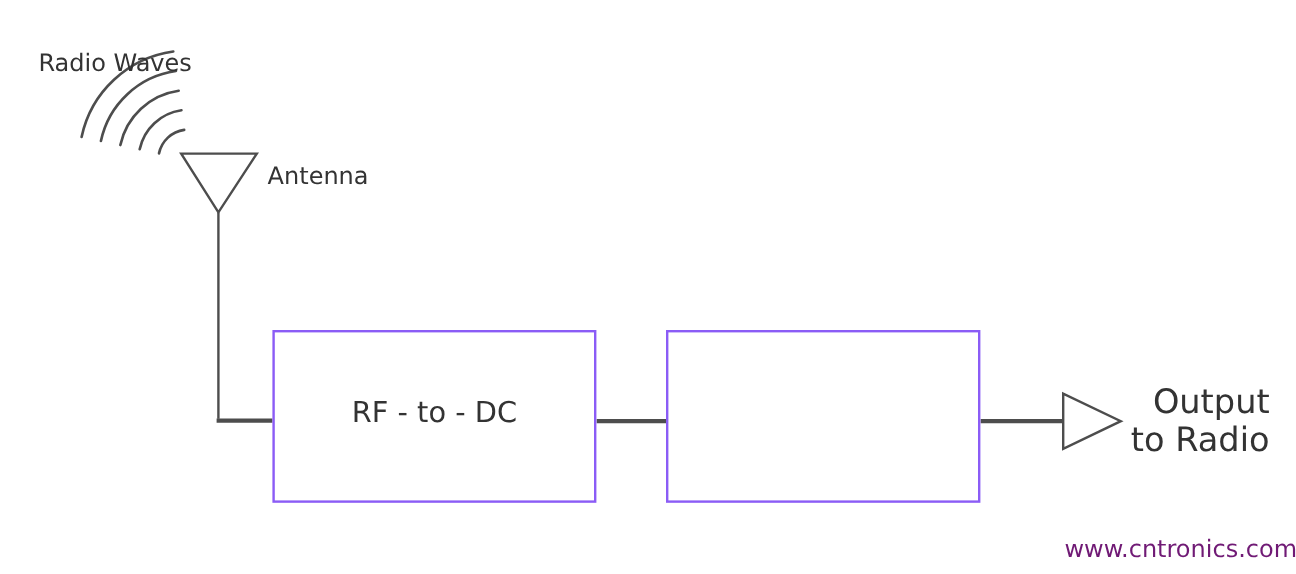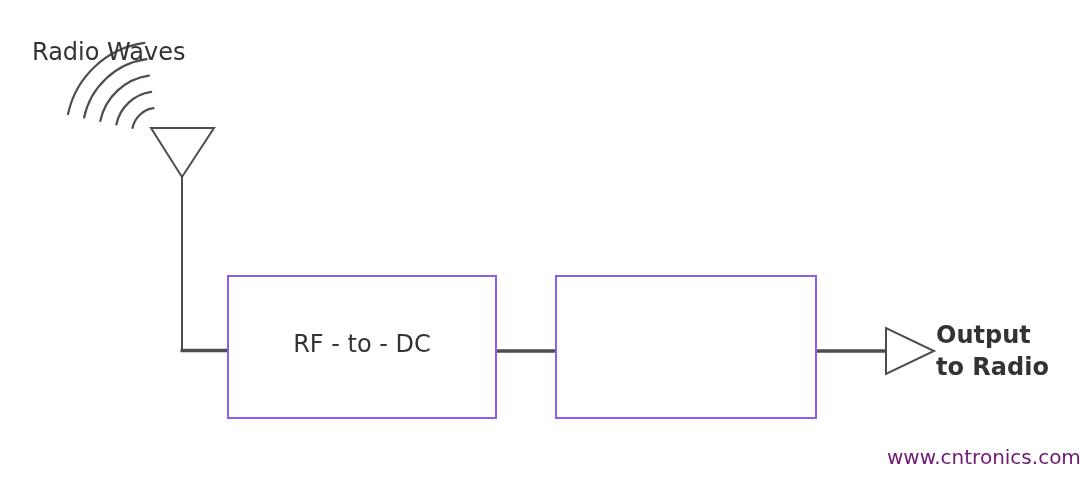--- a/index.html
+++ b/index.html
@@ -13,21 +13,21 @@
     color: #333333;
     overflow: hidden;
   }
   .wires {
     position: absolute;
     left: 0; top: 0;
     width: 1080px; height: 478px;
   }
   .label {
     position: absolute;
-    font-size: 24px;
+    font-size: 20px;
     line-height: 28px;
     color: #333333;
     white-space: nowrap;
   }
   .block {
     position: absolute;
     top: 275px;
     height: 144px;
     border: 2px solid #8b5cf6;
     background: #ffffff;
@@ -41,25 +41,24 @@
     color: #333333;
     padding-bottom: 6px;
   }
   .block-rf { left: 227px; width: 270px; }
   .block-power { left: 555px; width: 262px; }
   .output-label {
     position: absolute;
     left: 936px;
     top: 319px;
     width: 122px;
-    text-align: left;
-    font-size: 24px;
+    text-align: right;
+    font-size: 28px;
     line-height: 32px;
     color: #333333;
-    font-weight: bold;
   }
   .watermark {
     position: absolute;
     left: 887px;
     top: 445px;
     width: 175px;
     text-align: right;
     font-size: 20px;
     line-height: 24px;
     color: #701a75;
@@ -89,20 +88,21 @@
 
     <path d="M497,351 L556,351" fill="none" stroke="#4d4d4d" stroke-width="3.5"></path>
 
     <path d="M817,351 L887,351" fill="none" stroke="#4d4d4d" stroke-width="3.5"></path>
 
     <polygon points="886,328 886,374 934,351" fill="#ffffff" stroke="#4d4d4d" stroke-width="2"></polygon>
   </svg>
 
   <div class="label" style="left:32px; top:38px;">Radio Waves</div>
 
+  <div class="label" style="left:223px; top:132px;">Antenna</div>
 
   <div class="block block-rf">
     <span>RF - to - DC</span>
   </div>
 
   <div class="block block-power">
   </div>
 
   <div class="output-label">
     <div>Output</div>

